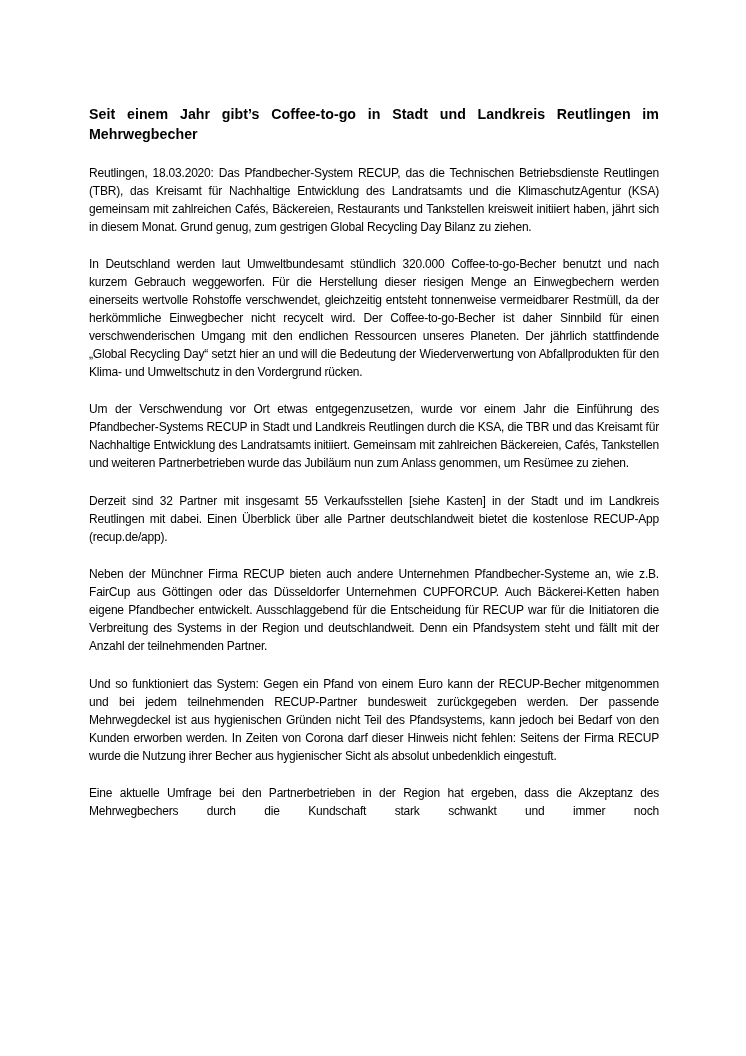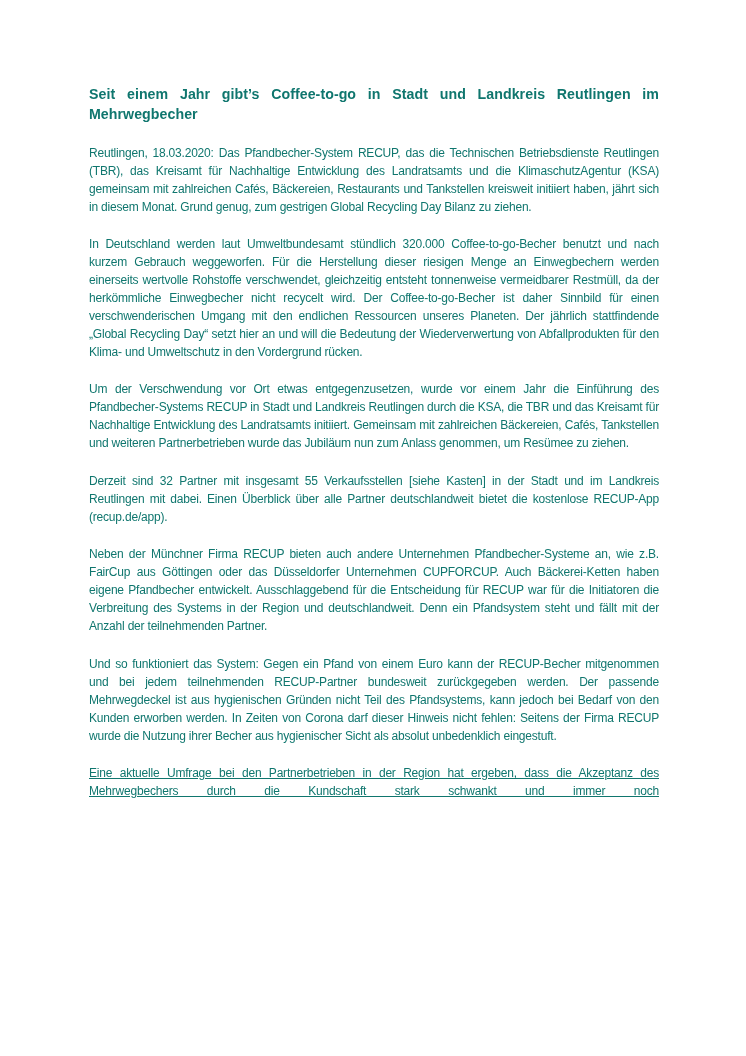--- a/index.html
+++ b/index.html
@@ -9,23 +9,23 @@
     }
     body {
       width: 746px;
       height: 1056px;
       overflow: hidden;
       position: relative;
     }
     .page {
       position: absolute;
       left: 89px;
-      top: 85px;
+      top: 105px;
       width: 570px;
-      color: #0f766e;
+      color: #000000;
       font-family: "Liberation Sans", sans-serif;
     }
     .title {
       font-family: "Liberation Sans", sans-serif;
       font-weight: bold;
       font-size: 14.2px;
       line-height: 19.5px;
       margin: 0 0 19.5px 0;
       text-align: justify;
       letter-spacing: 0.05px;
@@ -43,14 +43,14 @@
 <body>
 
 <div class="page">
   <h1 class="title">Seit einem Jahr gibt’s Coffee-to-go in Stadt und Landkreis Reutlingen im Mehrwegbecher</h1>
   <p class="para">Reutlingen, 18.03.2020: Das Pfandbecher-System RECUP, das die Technischen Betriebsdienste Reutlingen (TBR), das Kreisamt für Nachhaltige Entwicklung des Landratsamts und die KlimaschutzAgentur (KSA) gemeinsam mit zahlreichen Cafés, Bäckereien, Restaurants und Tankstellen kreisweit initiiert haben, jährt sich in diesem Monat. Grund genug, zum gestrigen Global Recycling Day Bilanz zu ziehen.</p>
   <p class="para">In Deutschland werden laut Umweltbundesamt stündlich 320.000 Coffee-to-go-Becher benutzt und nach kurzem Gebrauch weggeworfen. Für die Herstellung dieser riesigen Menge an Einwegbechern werden einerseits wertvolle Rohstoffe verschwendet, gleichzeitig entsteht tonnenweise vermeidbarer Restmüll, da der herkömmliche Einwegbecher nicht recycelt wird. Der Coffee-to-go-Becher ist daher Sinnbild für einen verschwenderischen Umgang mit den endlichen Ressourcen unseres Planeten. Der jährlich stattfindende „Global Recycling Day“ setzt hier an und will die Bedeutung der Wiederverwertung von Abfallprodukten für den Klima- und Umweltschutz in den Vordergrund rücken.</p>
   <p class="para">Um der Verschwendung vor Ort etwas entgegenzusetzen, wurde vor einem Jahr die Einführung des Pfandbecher-Systems RECUP in Stadt und Landkreis Reutlingen durch die KSA, die TBR und das Kreisamt für Nachhaltige Entwicklung des Landratsamts initiiert. Gemeinsam mit zahlreichen Bäckereien, Cafés, Tankstellen und weiteren Partnerbetrieben wurde das Jubiläum nun zum Anlass genommen, um Resümee zu ziehen.</p>
   <p class="para">Derzeit sind 32 Partner mit insgesamt 55 Verkaufsstellen [siehe Kasten] in der Stadt und im Landkreis Reutlingen mit dabei. Einen Überblick über alle Partner deutschlandweit bietet die kostenlose RECUP-App (recup.de/app).</p>
   <p class="para">Neben der Münchner Firma RECUP bieten auch andere Unternehmen Pfandbecher-Systeme an, wie z.B. FairCup aus Göttingen oder das Düsseldorfer Unternehmen CUPFORCUP. Auch Bäckerei-Ketten haben eigene Pfandbecher entwickelt. Ausschlaggebend für die Entscheidung für RECUP war für die Initiatoren die Verbreitung des Systems in der Region und deutschlandweit. Denn ein Pfandsystem steht und fällt mit der Anzahl der teilnehmenden Partner.</p>
   <p class="para">Und so funktioniert das System: Gegen ein Pfand von einem Euro kann der RECUP-Becher mitgenommen und bei jedem teilnehmenden RECUP-Partner bundesweit zurückgegeben werden. Der passende Mehrwegdeckel ist aus hygienischen Gründen nicht Teil des Pfandsystems, kann jedoch bei Bedarf von den Kunden erworben werden. In Zeiten von Corona darf dieser Hinweis nicht fehlen: Seitens der Firma RECUP wurde die Nutzung ihrer Becher aus hygienischer Sicht als absolut unbedenklich eingestuft.</p>
-  <p class="para" style="text-align-last: justify; text-decoration: underline;">Eine aktuelle Umfrage bei den Partnerbetrieben in der Region hat ergeben, dass die Akzeptanz des Mehrwegbechers durch die Kundschaft stark schwankt und immer noch</p>
+  <p class="para" style="text-align-last: justify;">Eine aktuelle Umfrage bei den Partnerbetrieben in der Region hat ergeben, dass die Akzeptanz des Mehrwegbechers durch die Kundschaft stark schwankt und immer noch</p>
 </div>
 
 </body></html>

